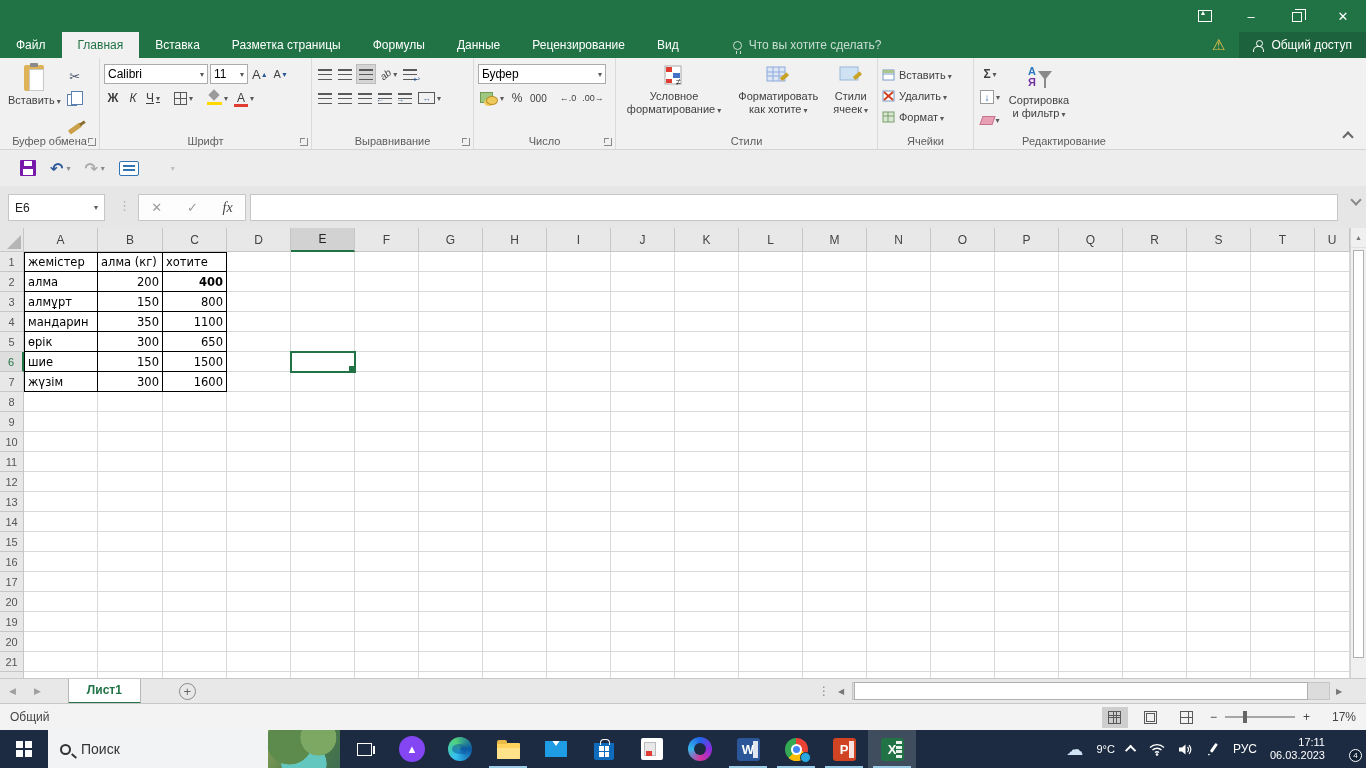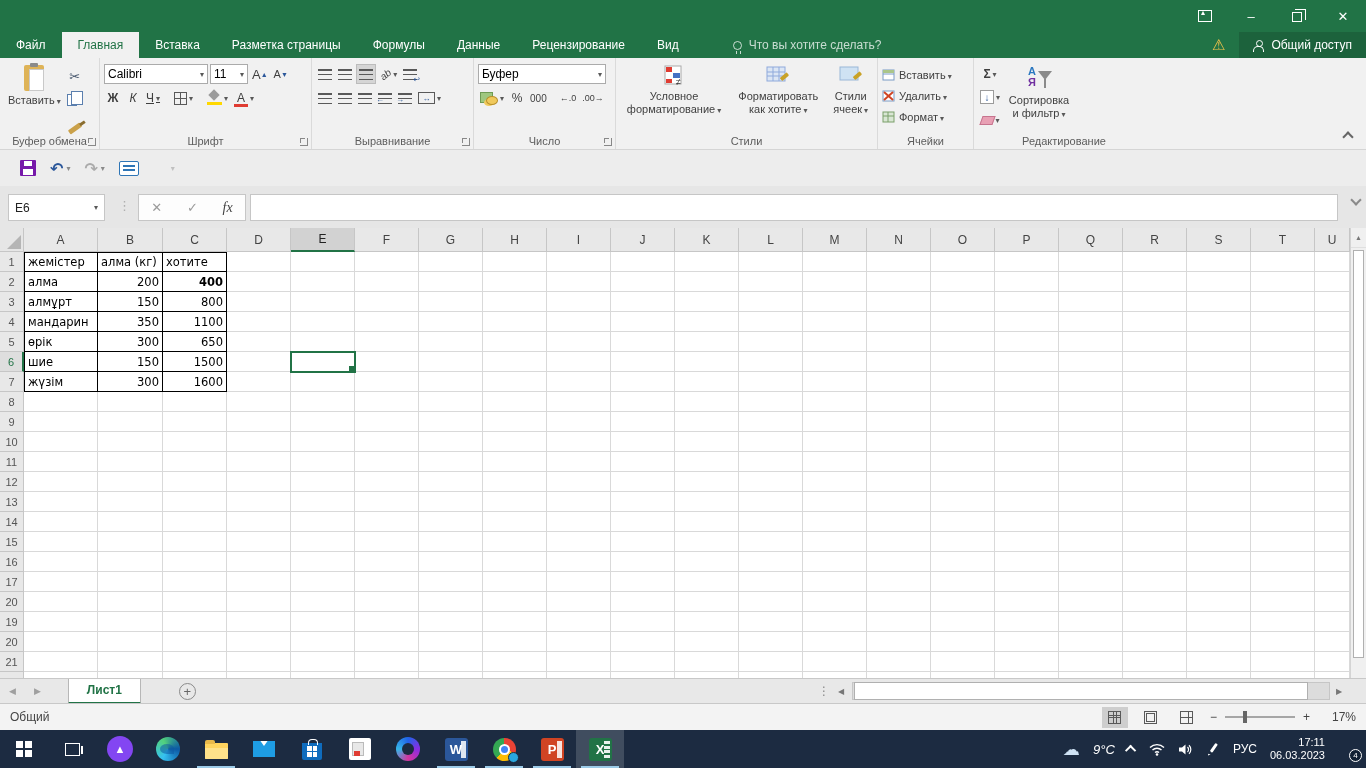--- a/index.html
+++ b/index.html
@@ -203,21 +203,21 @@
   .chrome::before { content:""; position:absolute; left:6px; top:6px; width:11px; height:11px; background:#fff; border-radius:50%; }
   .chrome::after { content:""; position:absolute; left:8px; top:8px; width:7px; height:7px; background:#4285f4; border-radius:50%; }
   .chrome .badge { position:absolute; right:-3px; bottom:-2px; width:11px; height:11px; border-radius:50%; background:#2aa7de; border:1px solid #1c2b41; }
   .ppt { background:#d04423; position:relative; }
   .ppt::after { content:""; position:absolute; right:2px; top:3px; width:5px; height:17px; background:rgba(255,255,255,.85); }
   .excel { background:#217346; position:relative; }
   .excel::after { content:""; position:absolute; right:2px; top:3px; width:6px; height:17px; background:rgba(255,255,255,.85);
     background:repeating-linear-gradient(to bottom,rgba(255,255,255,.9) 0 3px,rgba(33,115,70,1) 3px 4.5px); }
   .tray { margin-left:auto; display:flex; align-items:center; gap:13px; padding-right:8px; color:#fff; }
   .cloud { color:#cfe3f5; font-size:17px; }
-  .temp { font-size:13px;font-style:italic; }
+  .temp { font-size:11px; }
   .chevup { width:8px; height:8px; border-top:2px solid #fff; border-left:2px solid #fff; transform:rotate(45deg) translateY(2px); }
   .trayic svg { display:block; }
   .lang { font-size:12px; }
   .clockblk { text-align:right; font-size:11px; line-height:13px; }
   .notif { position:relative; width:20px; height:18px; }
   .notif .sq { width:17px; height:15px; background:#fff; border-radius:2px 2px 2px 0;
     background:linear-gradient(#fff,#fff) no-repeat; position:relative; }
   .notif .sq::after { content:""; position:absolute; left:3px; top:3px; width:11px; height:8px;
     background:repeating-linear-gradient(to bottom,#1c2b41 0 1.5px,transparent 1.5px 3.5px); }
   .notif .nbadge { position:absolute; right:-4px; bottom:-4px; width:13px; height:13px; border-radius:50%; background:#102033; border:1px solid #fff; color:#fff; font-size:8px; display:flex; align-items:center; justify-content:center; }
@@ -1109,20 +1109,25 @@
   </div>
 
   <div class="taskbar">
     <div class="tb-start">
       <div class="winlogo">
           <div></div>
           <div></div>
           <div></div>
           <div></div>
         </div>
+    </div>
+    <div class="searchbox">
+      <span class="mag"></span>
+      <span class="stext">Поиск</span>
+      <span class="search-img"></span>
     </div>
     <div class="tbicon">
         <span class="tv-icon"></span>
       </div>
     <div class="tbicon">
         <span class="alice">▲</span>
       </div>
     <div class="tbicon">
         <span class="edge"></span>
       </div>

